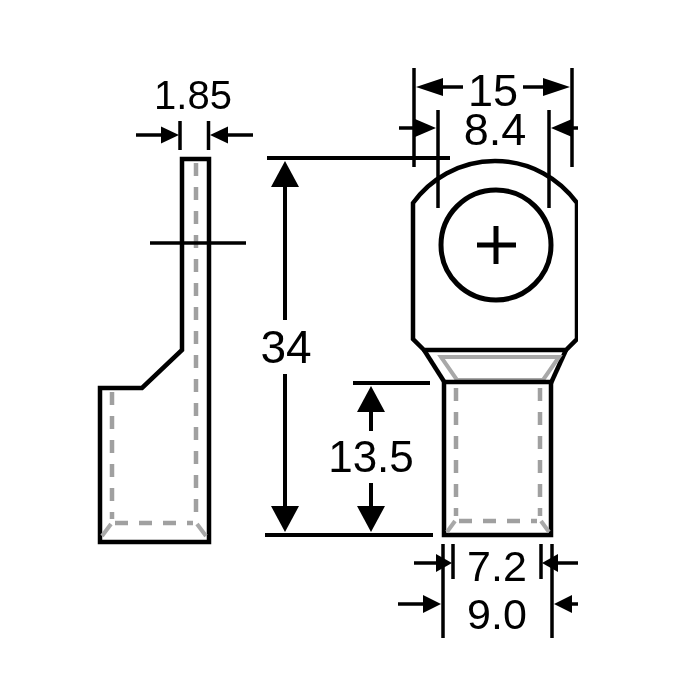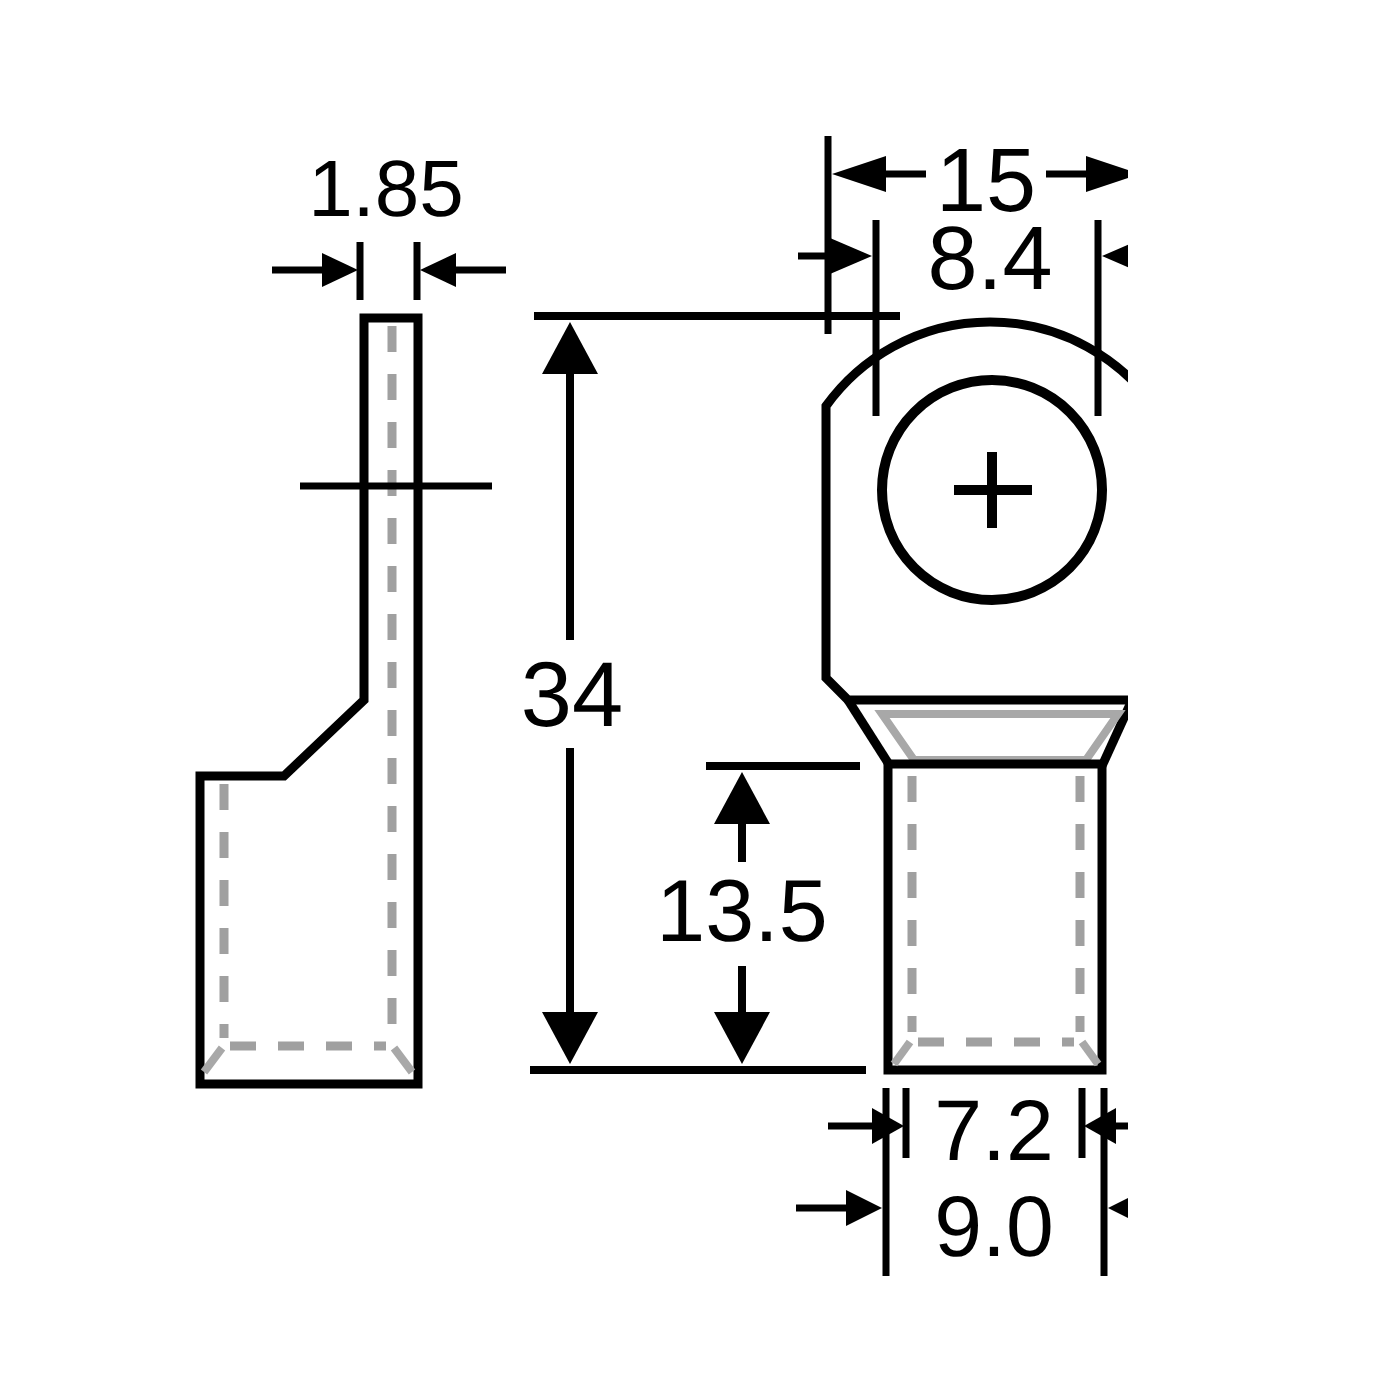--- a/index.html
+++ b/index.html
@@ -1,16 +1,16 @@
 <!DOCTYPE html>
 <html><head>
 <meta charset="utf-8">
 <style>
   html,body{margin:0;padding:0;background:#ffffff;}
-  #canvas{position:relative;width:564px;height:700px;background:#ffffff;overflow:hidden;}
+  #canvas{position:relative;width:564px;height:700px;background:#ffffff;overflow:hidden;padding-left:14px;}
   svg{position:absolute;left:0;top:0;}
   .outline{fill:none;stroke:#000000;stroke-width:4.5;stroke-linejoin:miter;}
   .outline-thick{fill:none;stroke:#000000;stroke-width:5;}
   .hidden-line{fill:none;stroke:#a0a0a0;stroke-width:4.5;stroke-dasharray:13 11;}
   .seam{fill:none;stroke:#a8a8a8;stroke-width:4;}
   .chamfer{fill:none;stroke:#a8a8a8;stroke-width:4;}
   .dim{fill:none;stroke:#000000;stroke-width:3.5;}
   .dim-thick{fill:none;stroke:#000000;stroke-width:4;}
   .arrow{fill:#000000;stroke:none;}
   .dim-label{font-family:"Liberation Sans",sans-serif;fill:#000000;text-anchor:middle;dominant-baseline:central;font-weight:400;}

